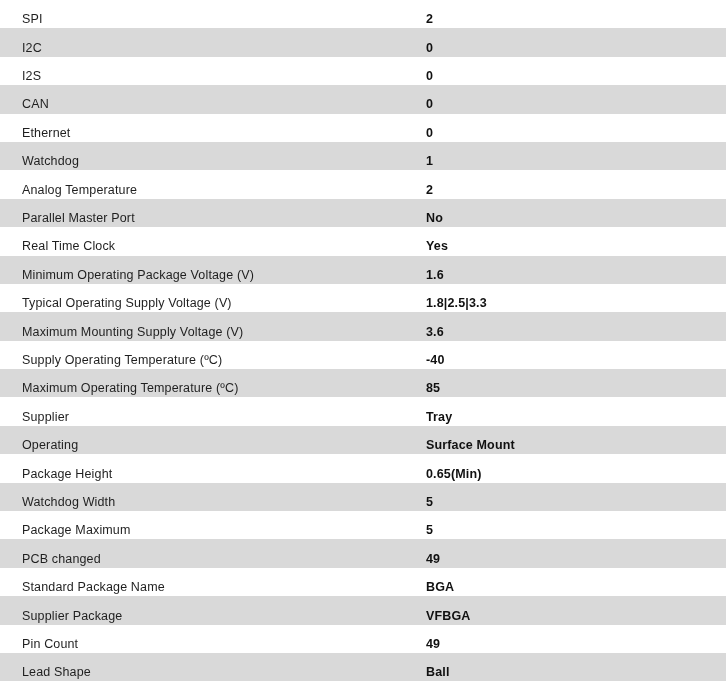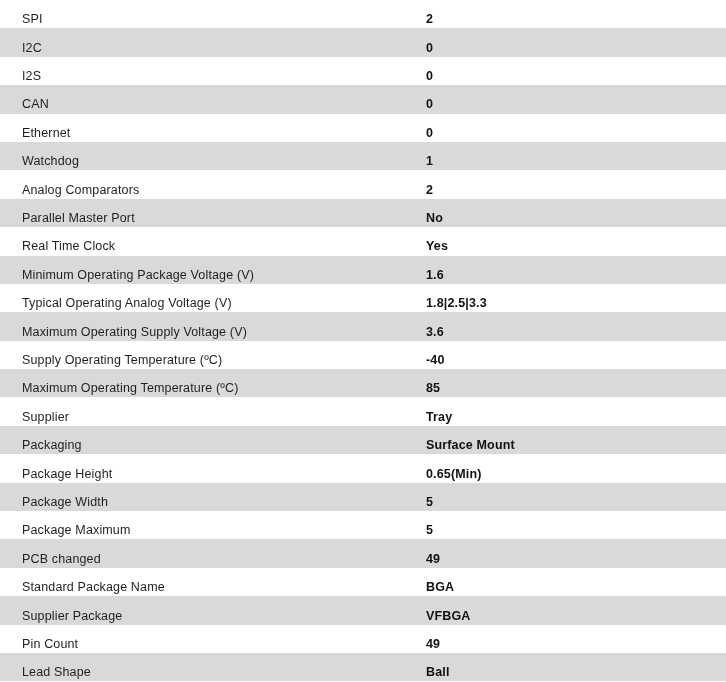--- a/index.html
+++ b/index.html
@@ -72,65 +72,65 @@
       </tr>
       <tr class="plain">
         <td class="label">Ethernet</td>
         <td class="value">0</td>
       </tr>
       <tr class="alt">
         <td class="label">Watchdog</td>
         <td class="value">1</td>
       </tr>
       <tr class="plain">
-        <td class="label">Analog Comparators</td>
+        <td class="label">Analog Temperature</td>
         <td class="value">2</td>
       </tr>
       <tr class="alt">
         <td class="label">Parallel Master Port</td>
         <td class="value">No</td>
       </tr>
       <tr class="plain">
         <td class="label">Real Time Clock</td>
         <td class="value">Yes</td>
       </tr>
       <tr class="alt">
         <td class="label">Minimum Operating Package Voltage (V)</td>
         <td class="value">1.6</td>
       </tr>
       <tr class="plain">
-        <td class="label">Typical Operating Analog Voltage (V)</td>
+        <td class="label">Typical Operating Supply Voltage (V)</td>
         <td class="value">1.8|2.5|3.3</td>
       </tr>
       <tr class="alt">
-        <td class="label">Maximum Operating Supply Voltage (V)</td>
+        <td class="label">Maximum Mounting Supply Voltage (V)</td>
         <td class="value">3.6</td>
       </tr>
       <tr class="plain">
         <td class="label">Supply Operating Temperature (ºC)</td>
         <td class="value">-40</td>
       </tr>
       <tr class="alt">
         <td class="label">Maximum Operating Temperature (ºC)</td>
         <td class="value">85</td>
       </tr>
       <tr class="plain">
         <td class="label">Supplier</td>
         <td class="value">Tray</td>
       </tr>
       <tr class="alt">
-        <td class="label">Packaging</td>
+        <td class="label">Operating</td>
         <td class="value">Surface Mount</td>
       </tr>
       <tr class="plain">
         <td class="label">Package Height</td>
         <td class="value">0.65(Min)</td>
       </tr>
       <tr class="alt">
-        <td class="label">Package Width</td>
+        <td class="label">Watchdog Width</td>
         <td class="value">5</td>
       </tr>
       <tr class="plain">
         <td class="label">Package Maximum</td>
         <td class="value">5</td>
       </tr>
       <tr class="alt">
         <td class="label">PCB changed</td>
         <td class="value">49</td>
       </tr>

